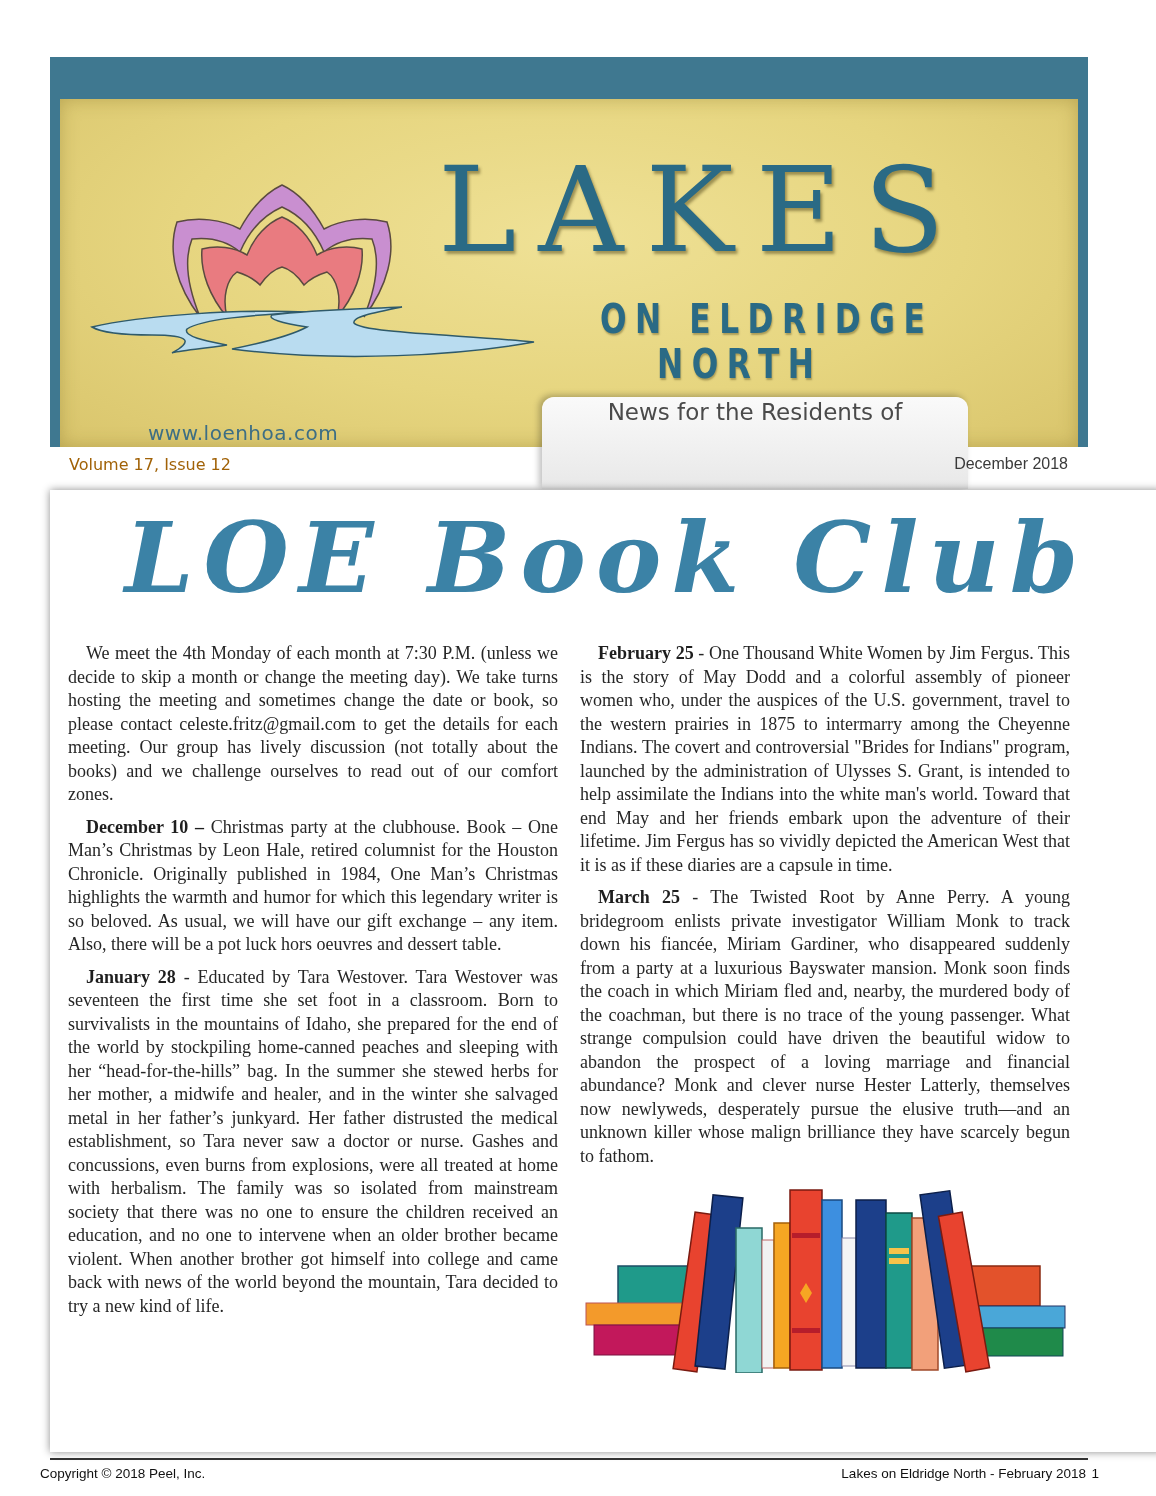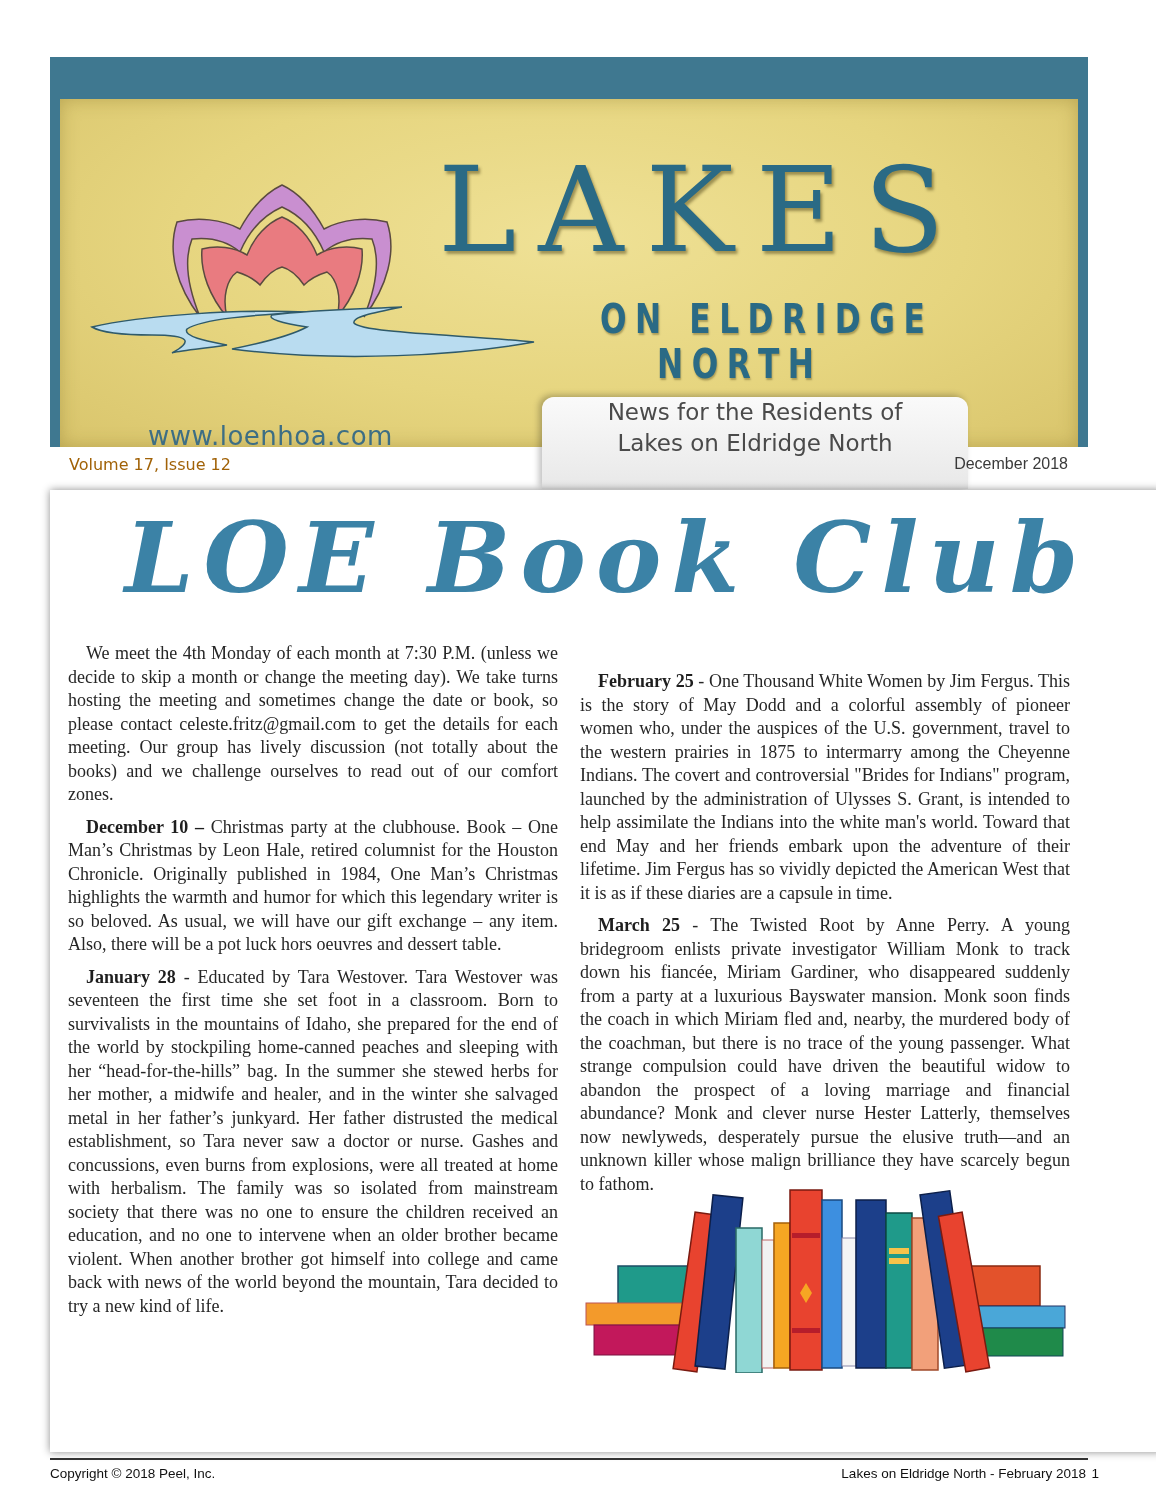--- a/index.html
+++ b/index.html
@@ -5,41 +5,41 @@
   html, body { margin:0; padding:0; background:#ffffff; }
   body { width:1156px; height:1496px; position:relative; overflow:hidden; font-family:"Liberation Serif", serif; color:#222; }
 
   
   .banner { position:absolute; left:50px; top:57px; width:1038px; height:390px; background:#3f7890; box-sizing:border-box; }
   .banner-inner { position:absolute; left:10px; top:10px; right:10px; bottom:0; background:radial-gradient(ellipse at 50% 40%, #efe196 0%, #e6d57f 55%, #d9c56c 100%); box-shadow: inset 0 0 18px rgba(120,100,30,0.35); margin-top: 32px; }
   .logo { position:absolute; left:22px; top:68px; width:455px; height:215px; }
   .lakes-title { position:absolute; left:378px; top:52px; font-family:"DejaVu Serif", serif; font-size:118px; letter-spacing:22px; color:#2a6a85; text-shadow: 2px 3px 3px rgba(60,50,10,0.45); line-height:1; }
   .sub1 { position:absolute; left:540px; top:197px; font-family:"DejaVu Sans", sans-serif; font-weight:bold; font-size:40px; letter-spacing:11px; color:#2a6a85; transform:scaleX(0.78); transform-origin:left top; text-shadow:1px 2px 2px rgba(60,50,10,0.35); }
   .sub2 { position:absolute; left:597px; top:242px; font-family:"DejaVu Sans", sans-serif; font-weight:bold; font-size:40px; letter-spacing:11px; color:#2a6a85; transform:scaleX(0.78); transform-origin:left top; text-shadow:1px 2px 2px rgba(60,50,10,0.35); }
-  .url { position:absolute; left:88px; top:322px; font-family:"DejaVu Sans", sans-serif; font-size:26px; color:#3d6e84; letter-spacing:0.5px; }
+  .url { position:absolute; left:88px; top:322px; font-family:"DejaVu Sans", sans-serif; font-size:20px; color:#3d6e84; letter-spacing:0.5px; }
   .tagline { position:absolute; left:482px; top:298px; width:426px; height:92px; background:linear-gradient(180deg,#fafafa,#e8e8e8); border-radius:12px 12px 0 0; box-shadow:-3px -2px 6px rgba(0,0,0,0.25); text-align:center; font-family:"DejaVu Sans", sans-serif; font-size:23px; color:#4a4a4a; line-height:31px; box-sizing:border-box; }
 
   .meta-left { position:absolute; left:69px; top:455px; font-family:"DejaVu Sans", sans-serif; font-size:16px; color:#a16207;text-align:center; }
   .meta-right { position:absolute; right:88px; top:455px; font-family:Liberation Sans, sans-serif; font-size:16px; color:#3a3a3a;text-align:right; }
 
   
   .card { position:absolute; left:50px; top:490px; width:1113px; height:962px; background:#fff; box-shadow: 0 0 8px rgba(0,0,0,0.45); }
   .club-title { position:absolute; left:0; right:0; top:14px; text-align:center; font-family:"DejaVu Serif", serif; font-style:italic; font-weight:bold; font-size:98px; color:#3b82a6; letter-spacing:10px; line-height:1.1; }
 
   .col { position:absolute; top:152px; width:490px; font-size:18px; line-height:23.5px; text-align:justify; color:#262626; }
   .col-left { left:18px; }
-  .col-right { left:530px;margin-top:28px; }
+  .col-right { left:530px; }
   .col p { margin:0 0 9px 0; text-indent:18px; }
   .col b { color:#1e1e1e; }
 
   .books { position:absolute; left:530px; top:688px; width:490px; height:195px; }
 
   
   .footer-rule { position:absolute; left:50px; top:1458px; width:1038px; height:2px; background:#333; }
-  .footer-left { position:absolute; left:50px; top:1466px; font-family:"Liberation Sans", sans-serif; font-size:13.5px; color:#111; }
+  .footer-left { position:absolute; left:40px; top:1466px; font-family:"Liberation Sans", sans-serif; font-size:13.5px; color:#111; }
   .footer-right { position:absolute; right:70px; top:1466px; font-family:"Liberation Sans", sans-serif; font-size:13.5px; color:#111; }
   .footer-page { position:absolute; right:57px; top:1466px; font-family:"Liberation Sans", sans-serif; font-size:13.5px; color:#111; }
 </style>
 </head>
 <body>
 
 <div class="banner">
   <div class="banner-inner">
     <svg class="logo" viewBox="0 0 455 215">
 
@@ -49,21 +49,20 @@
 
       <path d="M10 160 C60 148 160 142 225 145 C170 148 120 152 105 162 C100 170 130 175 145 178 C120 182 95 184 90 186 C110 175 110 168 70 168 C40 168 20 166 10 160 Z" fill="#b9dcf0" stroke="#2f5a6a" stroke-width="1.5"></path>
       <path d="M150 182 C180 176 210 168 225 160 C200 156 185 152 190 148 C230 143 280 142 320 140 C290 146 270 150 272 156 C280 166 380 168 452 175 C380 188 260 196 150 182 Z" fill="#b9dcf0" stroke="#2f5a6a" stroke-width="1.5"></path>
     </svg>
     <div class="lakes-title">LAKES</div>
     <div class="sub1">ON ELDRIDGE</div>
     <div class="sub2">NORTH</div>
     <div class="url">www.loenhoa.com</div>
     <div class="tagline">
       <div>News for the Residents of</div>
-      <div>Lakes on Eldridge North</div>
     </div>
   </div>
 </div>
 
 <div class="meta-left">Volume 17, Issue 12</div>
 <div class="meta-right">December 2018</div>
 
 <div class="card">
   <div class="club-title">LOE Book Club</div>
 

